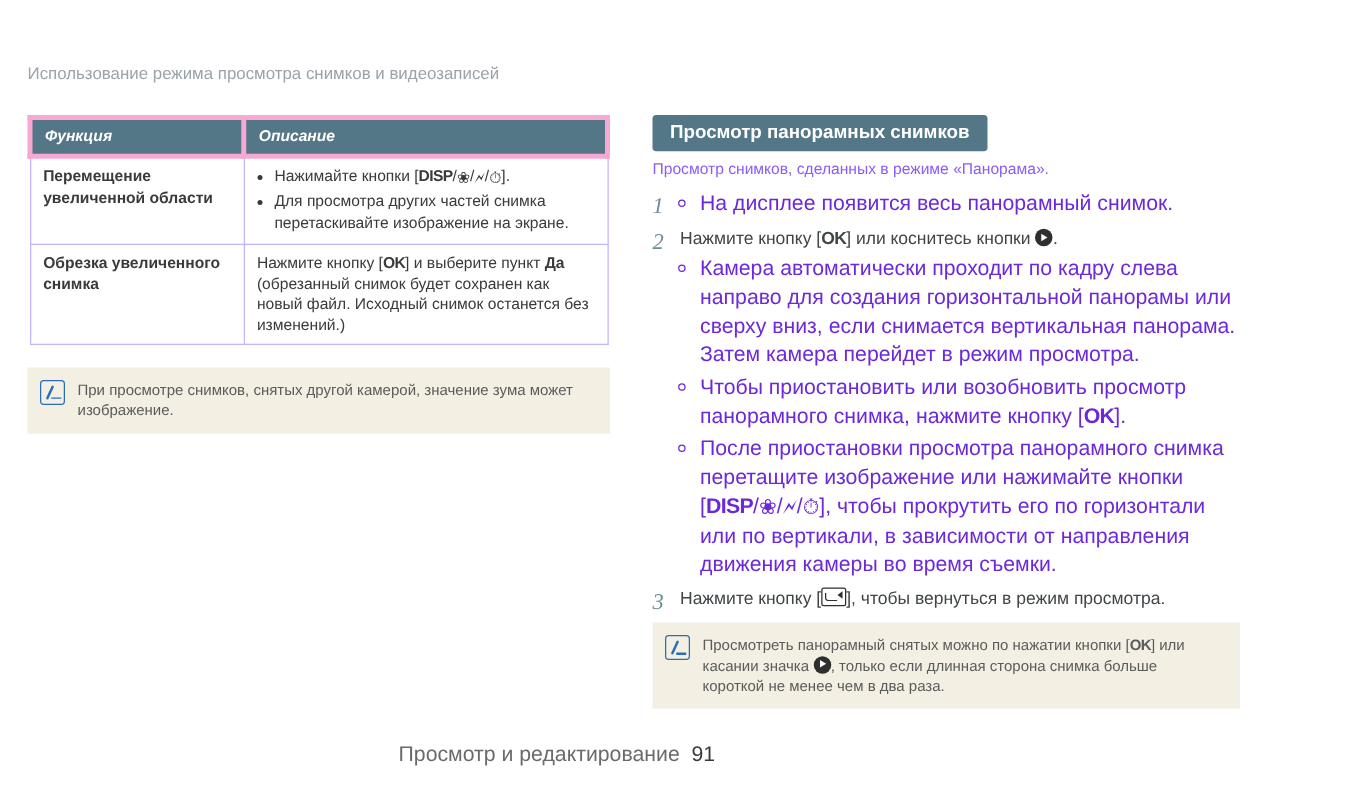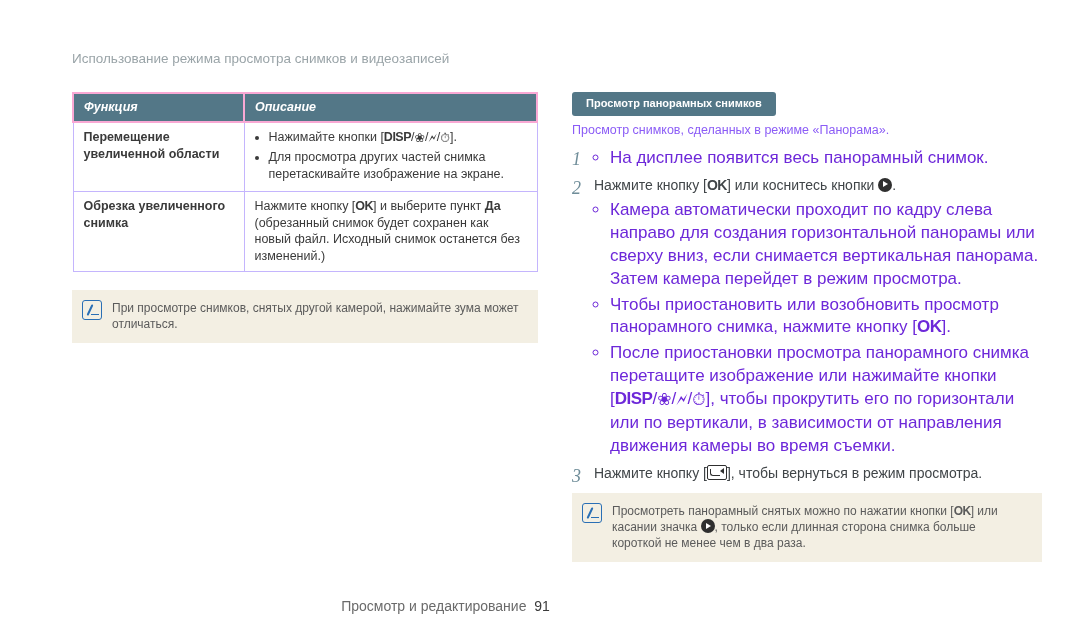--- a/index.html
+++ b/index.html
@@ -11,21 +11,21 @@
     font-family: "Segoe UI", Arial, sans-serif;
     color: #3a3a3a;
     font-size: 13px;
     line-height: 1.35;
   }
   .page {
     position: relative;
     width: 891px;
     height: 630px;
     box-sizing: border-box;
-    padding: 50px 48px 30px 72px;
+    padding: 50px 48px 30px 22px;
   }
   .breadcrumb {
     color: #9aa4a8;
     font-size: 13.5px;
     margin-bottom: 24px;
   }
   .columns {
     display: flex;
     gap: 34px;
   }
@@ -43,21 +43,21 @@
     border-collapse: collapse;
     width: 100%;
     font-size: 12.5px;
   }
   table.func th {
     background: #537787;
     color: #fff;
     font-weight: 600;
     text-align: left;
     padding: 5px 10px;
-    border: 2px solid #f9a8d4;
+    border: 4px solid #f9a8d4;
     font-style: italic;
     font-size: 12.5px;
   }
   table.func td {
     border: 1px solid #c4b5fd;
     padding: 6px 10px;
     vertical-align: top;
     color: #3a3a3a;
   }
   table.func td.label {
@@ -112,21 +112,21 @@
     left: 8px;
     top: 13px;
   }
 
   
   .heading-pill {
     display: inline-block;
     background: #537787;
     color: #fff;
     font-weight: 700;
-    font-size: 11px;
+    font-size: 15px;
     padding: 4px 14px 5px;
     border-radius: 3px;
     margin-bottom: 6px;
   }
   .intro {
     color: #8b5cf6;
     font-size: 12.5px;
     margin-bottom: 8px;
   }
   ol.steps {
@@ -227,21 +227,21 @@
     border-top:3px solid transparent;
     border-bottom:3px solid transparent;
   }
 
   .footer {
     position: absolute;
     bottom: 14px;
     left: 0;
     width: 100%;
     text-align: center;
-    font-size: 14px;
+    font-size: 17px;
     color: #6a6a6a;
   }
   .footer .pageno { color: #3a3a3a; }
 
   .bold { font-weight: 700; }
 </style>
 </head>
 <body>
 
 <div class="page">
@@ -273,21 +273,21 @@
           <td class="label">Обрезка увеличенного снимка</td>
           <td>
             <span>Нажмите кнопку [</span><span class="ok">OK</span><span>] и выберите пункт </span><span class="bold">Да</span><span> (обрезанный снимок будет сохранен как новый файл. Исходный снимок останется без изменений.)</span>
           </td>
         </tr>
       </tbody>
         </table>
 
       <div class="note">
         <span class="note-icon"></span>
-        <div>При просмотре снимков, снятых другой камерой, нажимайте зума может отличаться.</div>
+        <div>При просмотре снимков, снятых другой камерой, значение зума может изображение.</div>
       </div>
 
     </div>
 
     <div class="col-right">
 
       <div class="heading-pill">Просмотр панорамных снимков</div>
       <div class="intro">Просмотр снимков, сделанных в режиме «Панорама».</div>
 
       <ol class="steps">

